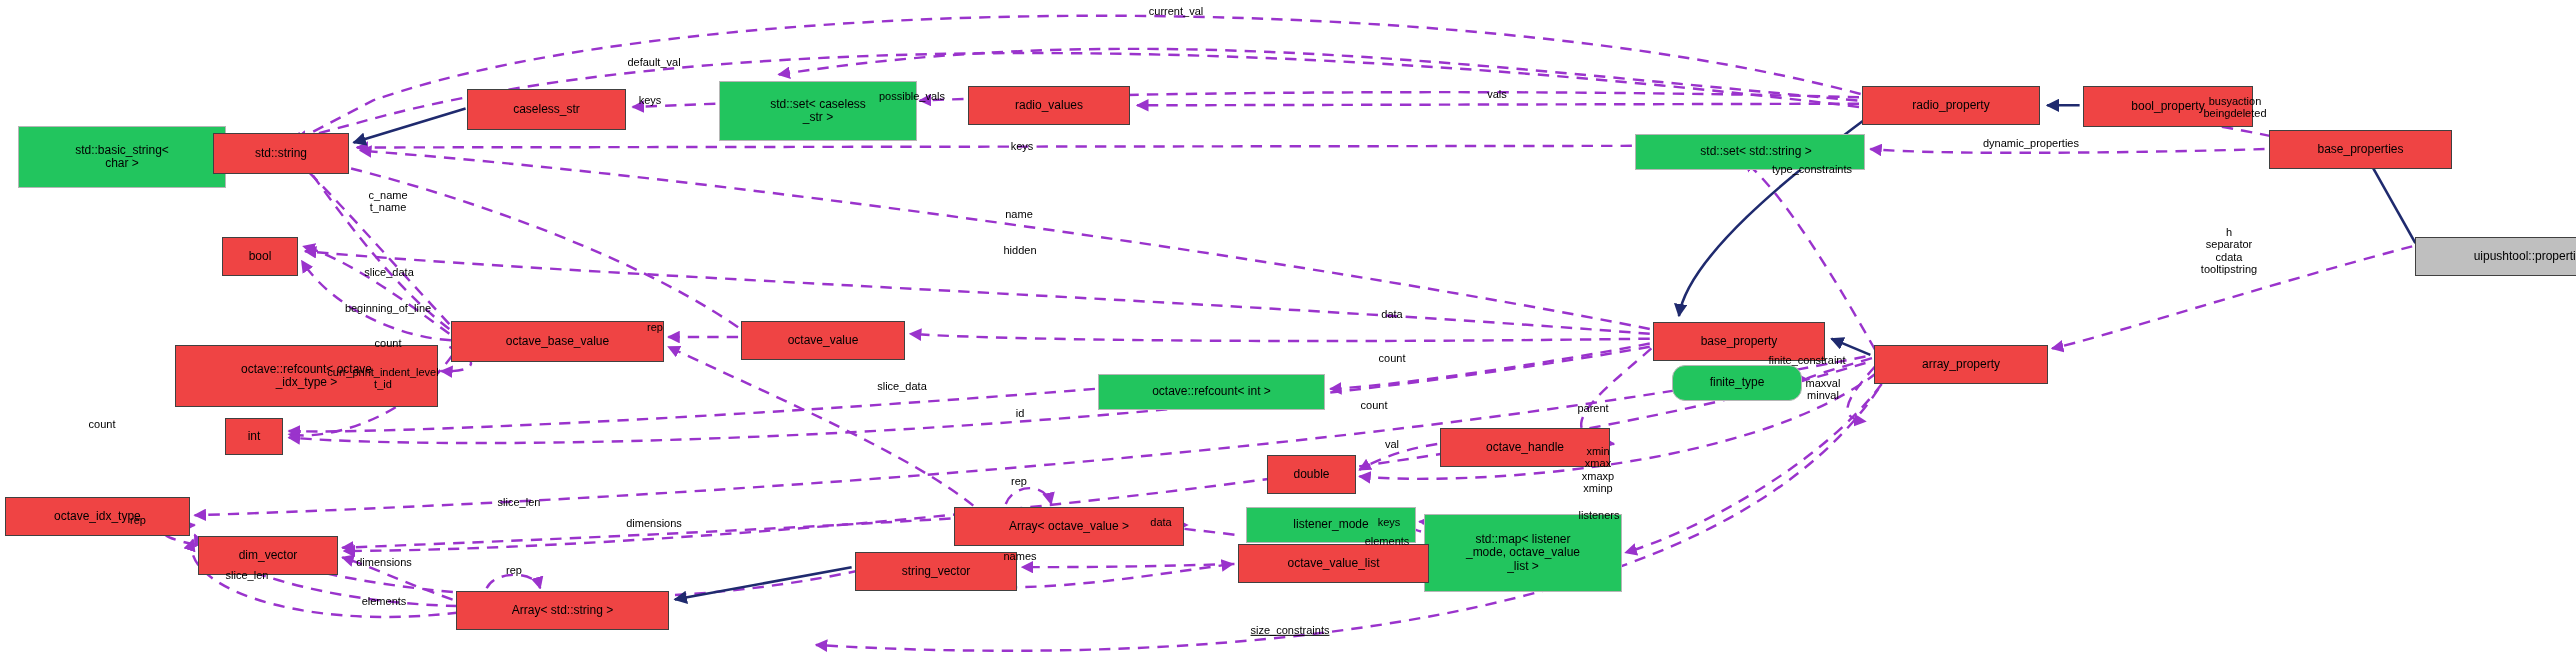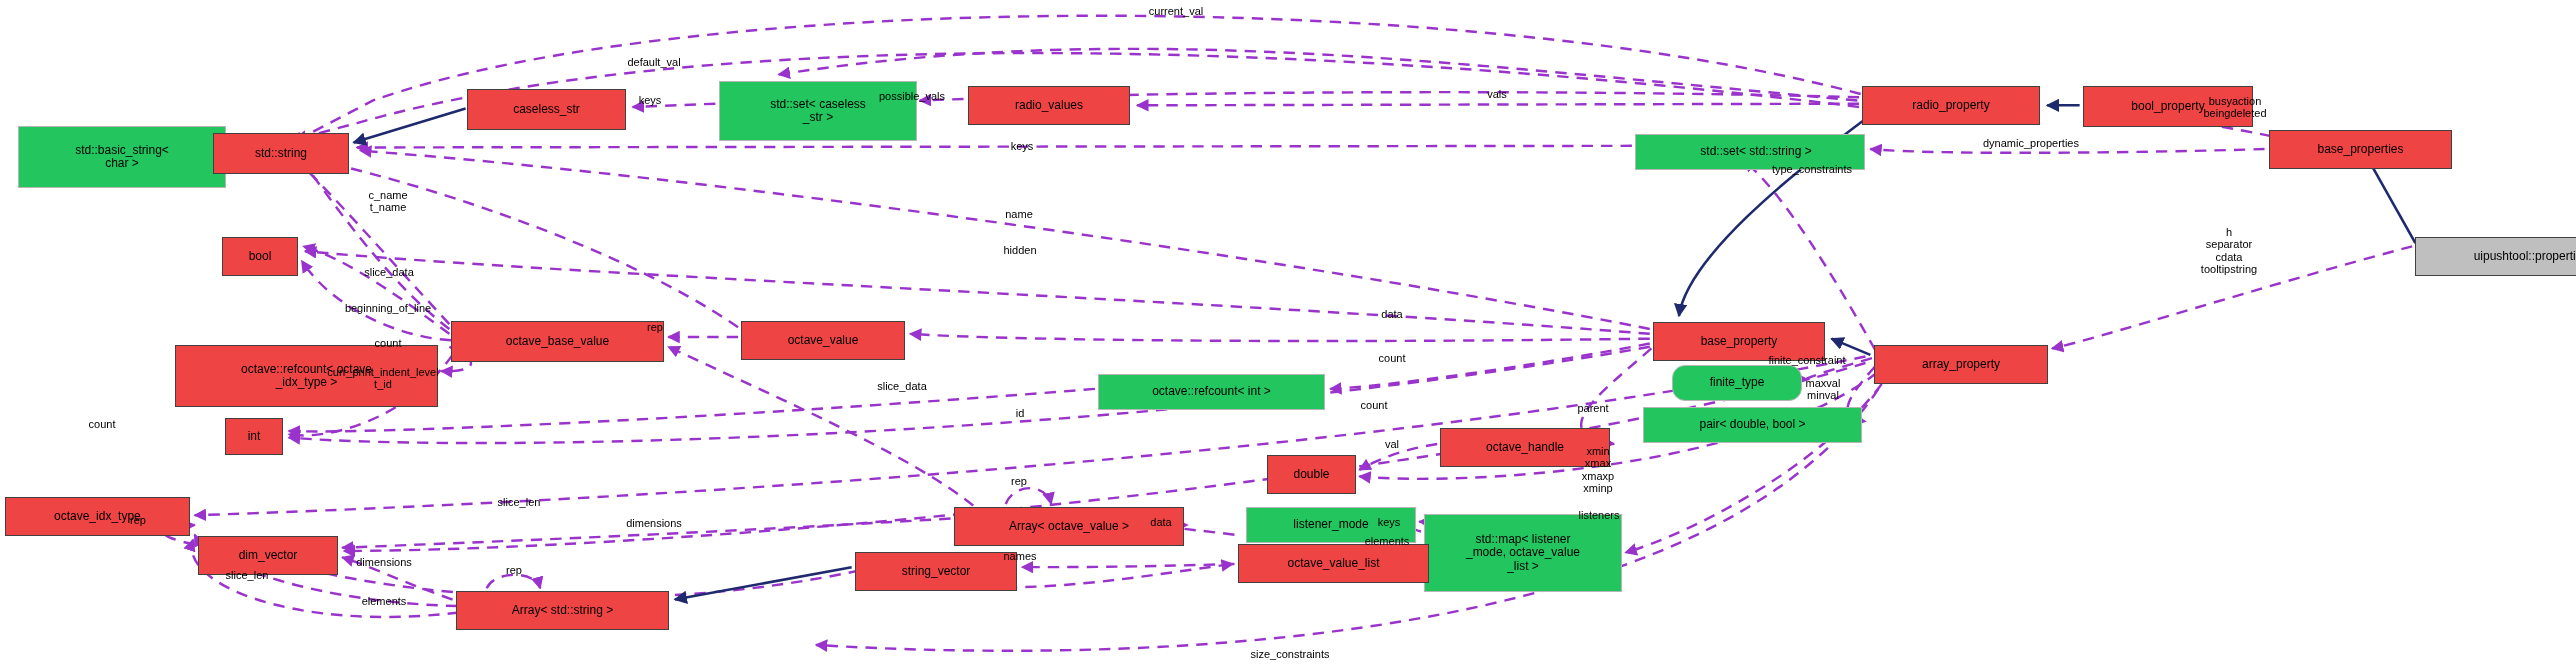--- a/index.html
+++ b/index.html
@@ -157,21 +157,20 @@
     <div class="node solid" style="left: 222px; top: 237px; width: 76px; height: 39px;">bool</div>
     <div class="node solid" style="left: 451px; top: 321px; width: 213px; height: 41px;">octave_base_value</div>
     <div class="node solid" style="left: 741px; top: 321px; width: 164px; height: 39px;">octave_value</div>
     <div class="node plain" style="left: 1098px; top: 374px; width: 227px; height: 36px;">octave::refcount&lt; int &gt;</div>
     <div class="node solid" style="left: 175px; top: 345px; width: 263px; height: 62px;">octave::refcount&lt; octave
 _idx_type &gt;</div>
     <div class="node solid" style="left: 225px; top: 418px; width: 58px; height: 37px;">int</div>
     <div class="node solid" style="left: 1653px; top: 322px; width: 172px; height: 39px;">base_property</div>
     <div class="node solid" style="left: 1874px; top: 345px; width: 174px; height: 39px;">array_property</div>
     <div class="node plain" style="left: 1672px; top: 365px; width: 130px; height: 36px; border-radius: 13px;">finite_type</div>
-    <div class="node plain" style="left: 1643px; top: 407px; width: 219px; height: 36px;">pair&lt; double, bool &gt;</div>
     <div class="node solid" style="left: 1440px; top: 428px; width: 170px; height: 39px;">octave_handle</div>
     <div class="node solid" style="left: 1267px; top: 455px; width: 89px; height: 39px;">double</div>
     <div class="node solid" style="left: 4.9px; top: 497px; width: 185px; height: 39px;">octave_idx_type</div>
     <div class="node solid" style="left: 954px; top: 507px; width: 230px; height: 39px;">Array&lt; octave_value &gt;</div>
     <div class="node plain" style="left: 1246px; top: 507px; width: 170px; height: 36px;">listener_mode</div>
     <div class="node plain" style="left: 1424px; top: 514px; width: 198px; height: 78px;">std::map&lt; listener
 _mode, octave_value
 _list &gt;</div>
     <div class="node solid" style="left: 198px; top: 536px; width: 140px; height: 39px;">dim_vector</div>
     <div class="node solid" style="left: 1238px; top: 544px; width: 191px; height: 39px;">octave_value_list</div>
@@ -222,15 +221,15 @@
     <div class="elabel" style="left: 654px; top: 523px;">dimensions</div>
     <div class="elabel" style="left: 1599px; top: 515px;">listeners</div>
     <div class="elabel" style="left: 1161px; top: 522px;">data</div>
     <div class="elabel" style="left: 1389px; top: 522px;">keys</div>
     <div class="elabel" style="left: 1387px; top: 541px;">elements</div>
     <div class="elabel" style="left: 384px; top: 562px;">dimensions</div>
     <div class="elabel" style="left: 1020px; top: 556px;">names</div>
     <div class="elabel" style="left: 247px; top: 575px;">slice_len</div>
     <div class="elabel" style="left: 514px; top: 570px;">rep</div>
     <div class="elabel" style="left: 384px; top: 601px;">elements</div>
-    <div class="elabel" style="left: 1290px; top: 654px;">size_constraints</div>
+    <div class="elabel" style="left: 1290px; top: 630px; text-decoration: underline;">size_constraints</div>
   </div>
 
 
 </body></html>

